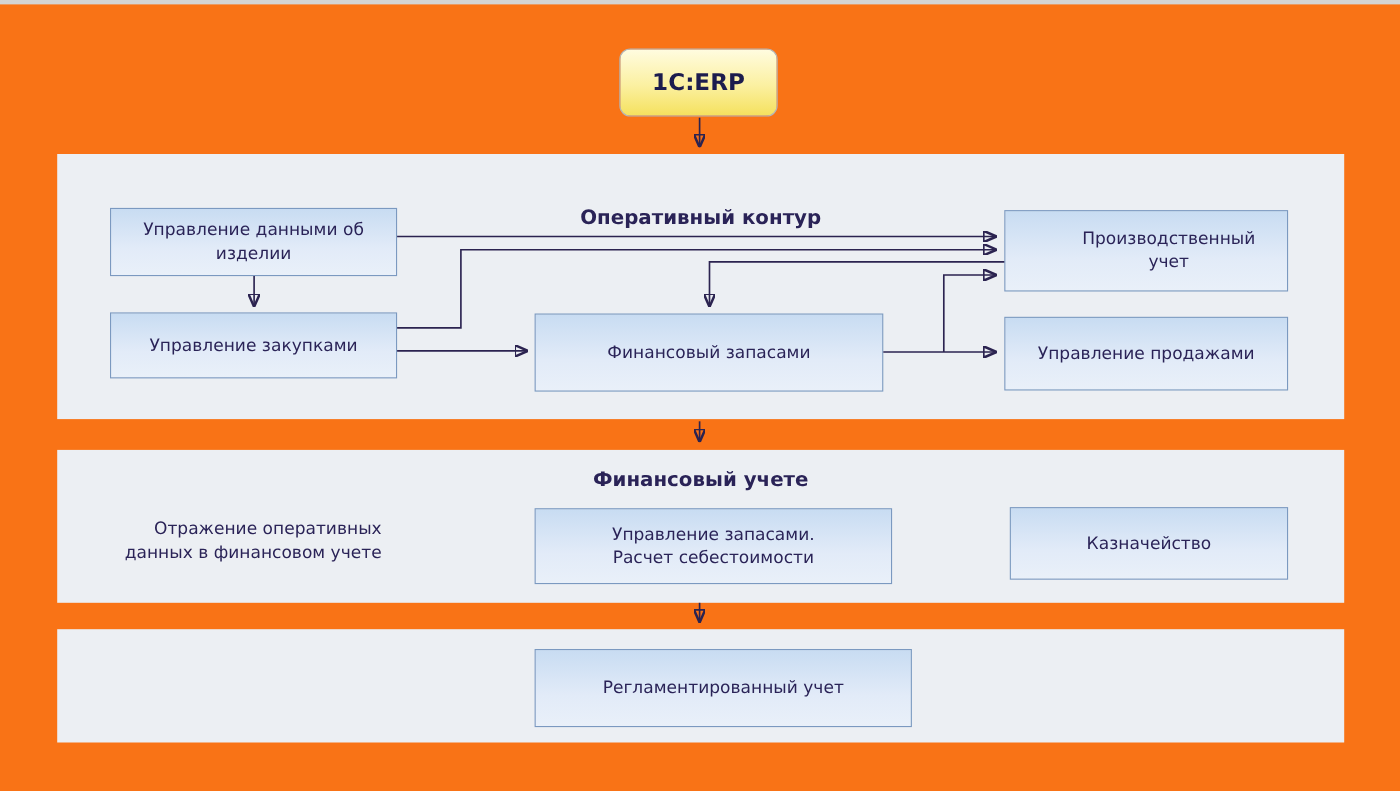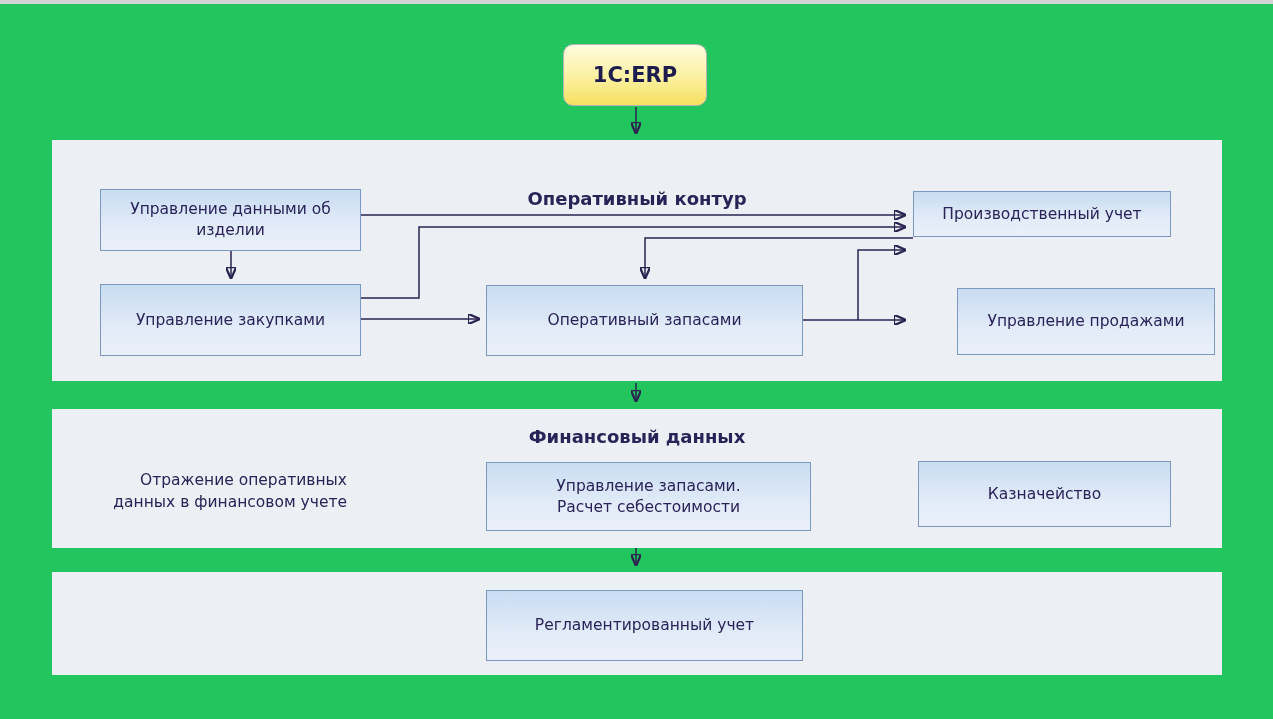--- a/index.html
+++ b/index.html
@@ -1,17 +1,17 @@
 <!DOCTYPE html>
 <html><head>
 <meta charset="utf-8">
 <style>
   html,body{margin:0;padding:0;background:#ffffff;}
   .canvas{
-    position:relative;width:1273px;height:719px;background:#22c55e;overflow:hidden;
+    position:relative;width:1273px;height:719px;background:#f97316;overflow:hidden;
     font-family:"DejaVu Sans","Liberation Sans",sans-serif;color:#2a2357;
   }
   .top-bar{position:absolute;left:0;top:0;width:1273px;height:4px;background:#d4d4d4;}
   .band{position:absolute;left:52px;width:1170px;background:#eceff3;}
   .band-title{
     position:absolute;left:52px;width:1170px;text-align:center;
     font-size:18px;font-weight:bold;color:#2a2357;
   }
   .node{
     position:absolute;display:flex;align-items:center;justify-content:center;
@@ -43,50 +43,50 @@
 
   <div class="erp-box">
     <span>1С:ERP</span>
   </div>
 
   <div class="band" style="top:140px;height:241px;"></div>
   <div class="band" style="top:409px;height:139px;"></div>
   <div class="band" style="top:572px;height:103px;"></div>
 
   <div class="band-title" style="top:160px;margin-top:28px;">Оперативный контур</div>
-  <div class="band-title" style="top:426px;">Финансовый данных</div>
+  <div class="band-title" style="top:426px;">Финансовый учете</div>
 
   <div class="node" style="left:100px;top:189px;width:261px;height:62px;">
     <span>Управление данными об
 изделии</span>
   </div>
-  <div class="node" style="left:913px;top:191px;width:258px;height:46px;">
+  <div class="node" style="left:913px;top:191px;width:258px;height:74px;padding-left:41px;">
     <span>Производственный учет</span>
   </div>
-  <div class="node" style="left:100px;top:284px;width:261px;height:72px;">
+  <div class="node" style="left:100px;top:284px;width:261px;height:60px;">
     <span>Управление закупками</span>
   </div>
   <div class="node" style="left:486px;top:285px;width:317px;height:71px;">
-    <span>Оперативный запасами</span>
+    <span>Финансовый запасами</span>
   </div>
-  <div class="node" style="left:913px;top:288px;width:258px;height:67px;margin-left:44px;">
+  <div class="node" style="left:913px;top:288px;width:258px;height:67px;">
     <span>Управление продажами</span>
   </div>
 
   <div class="note">Отражение оперативных
 данных в финансовом учете</div>
   <div class="node" style="left:486px;top:462px;width:325px;height:69px;">
     <span>Управление запасами.
 Расчет себестоимости</span>
   </div>
   <div class="node" style="left:918px;top:461px;width:253px;height:66px;">
     <span>Казначейство</span>
   </div>
 
-  <div class="node" style="left:486px;top:590px;width:317px;height:71px;">
+  <div class="node" style="left:486px;top:590px;width:343px;height:71px;">
     <span>Регламентированный учет</span>
   </div>
 
   <svg class="wires" viewBox="0 0 1273 719">
     <defs>
       <marker id="arw" viewBox="0 0 8 7" refX="8" refY="3.5" markerWidth="8" markerHeight="7" orient="auto">
         <path d="M0,0 L8,3.5 L0,7 Z" fill="#2b2350" stroke="none"></path>
       </marker>
     </defs>
     <path d="M636,107 L636,134" marker-end="url(#arw)"></path>

